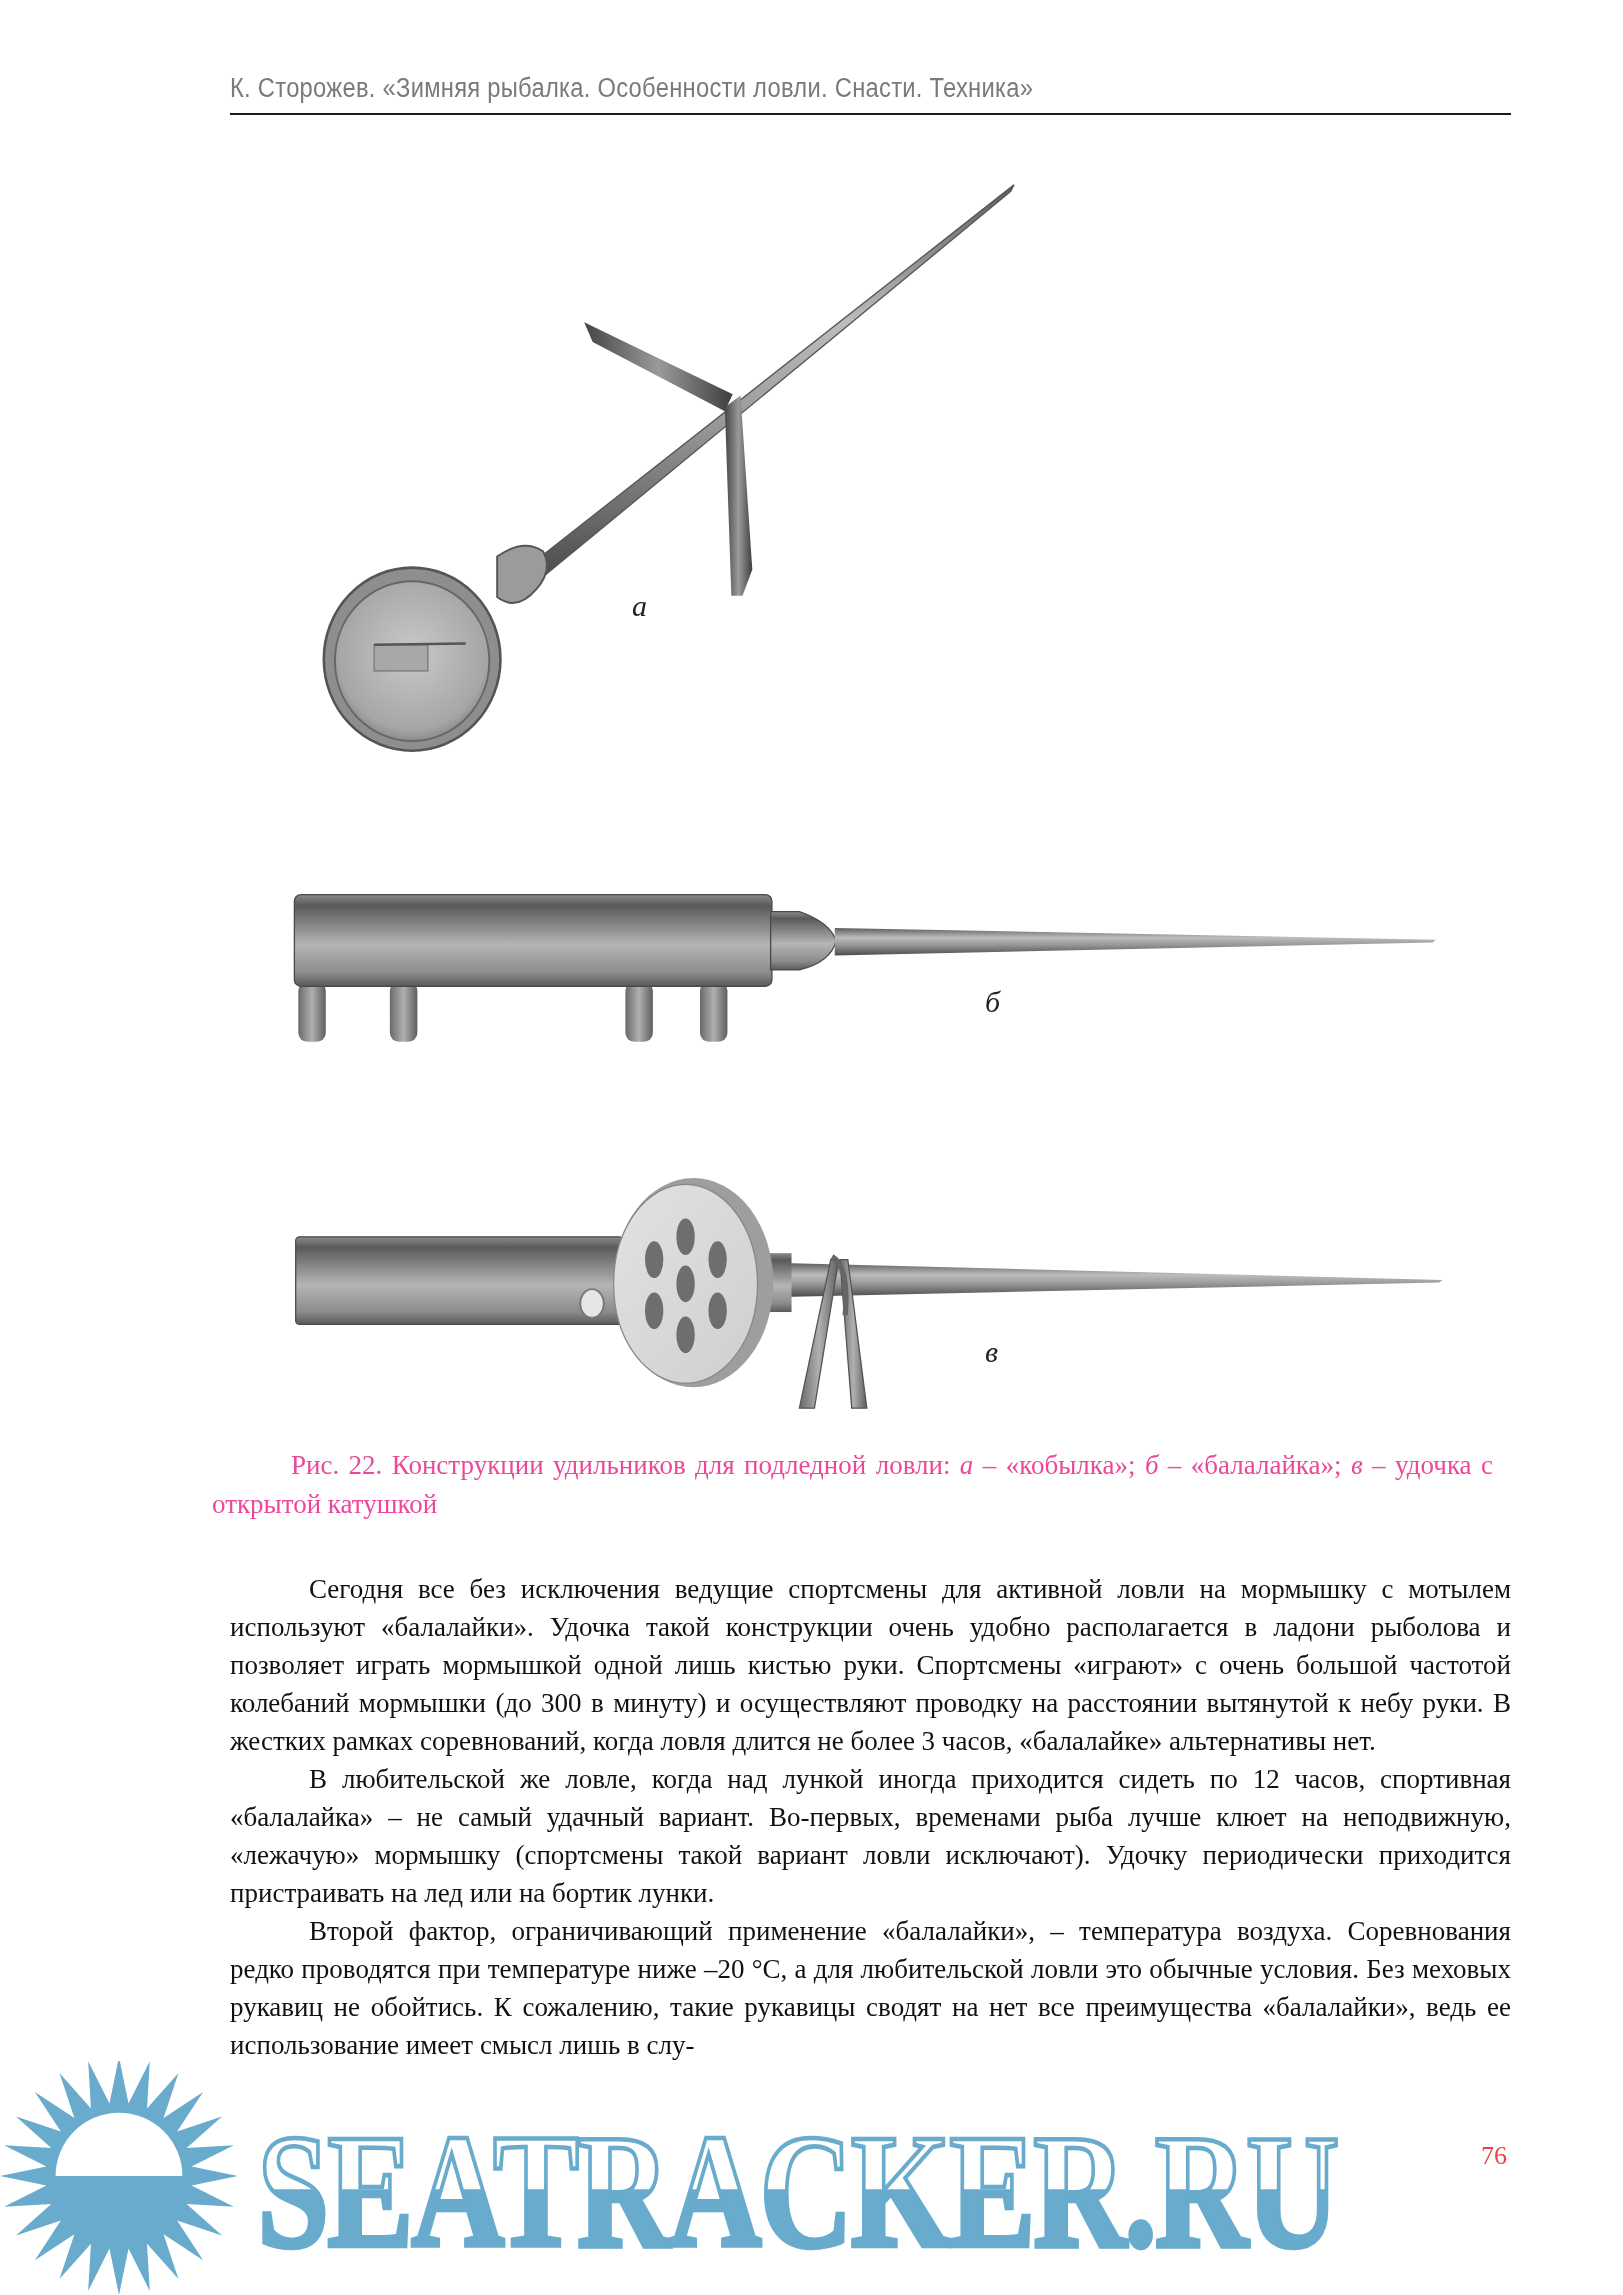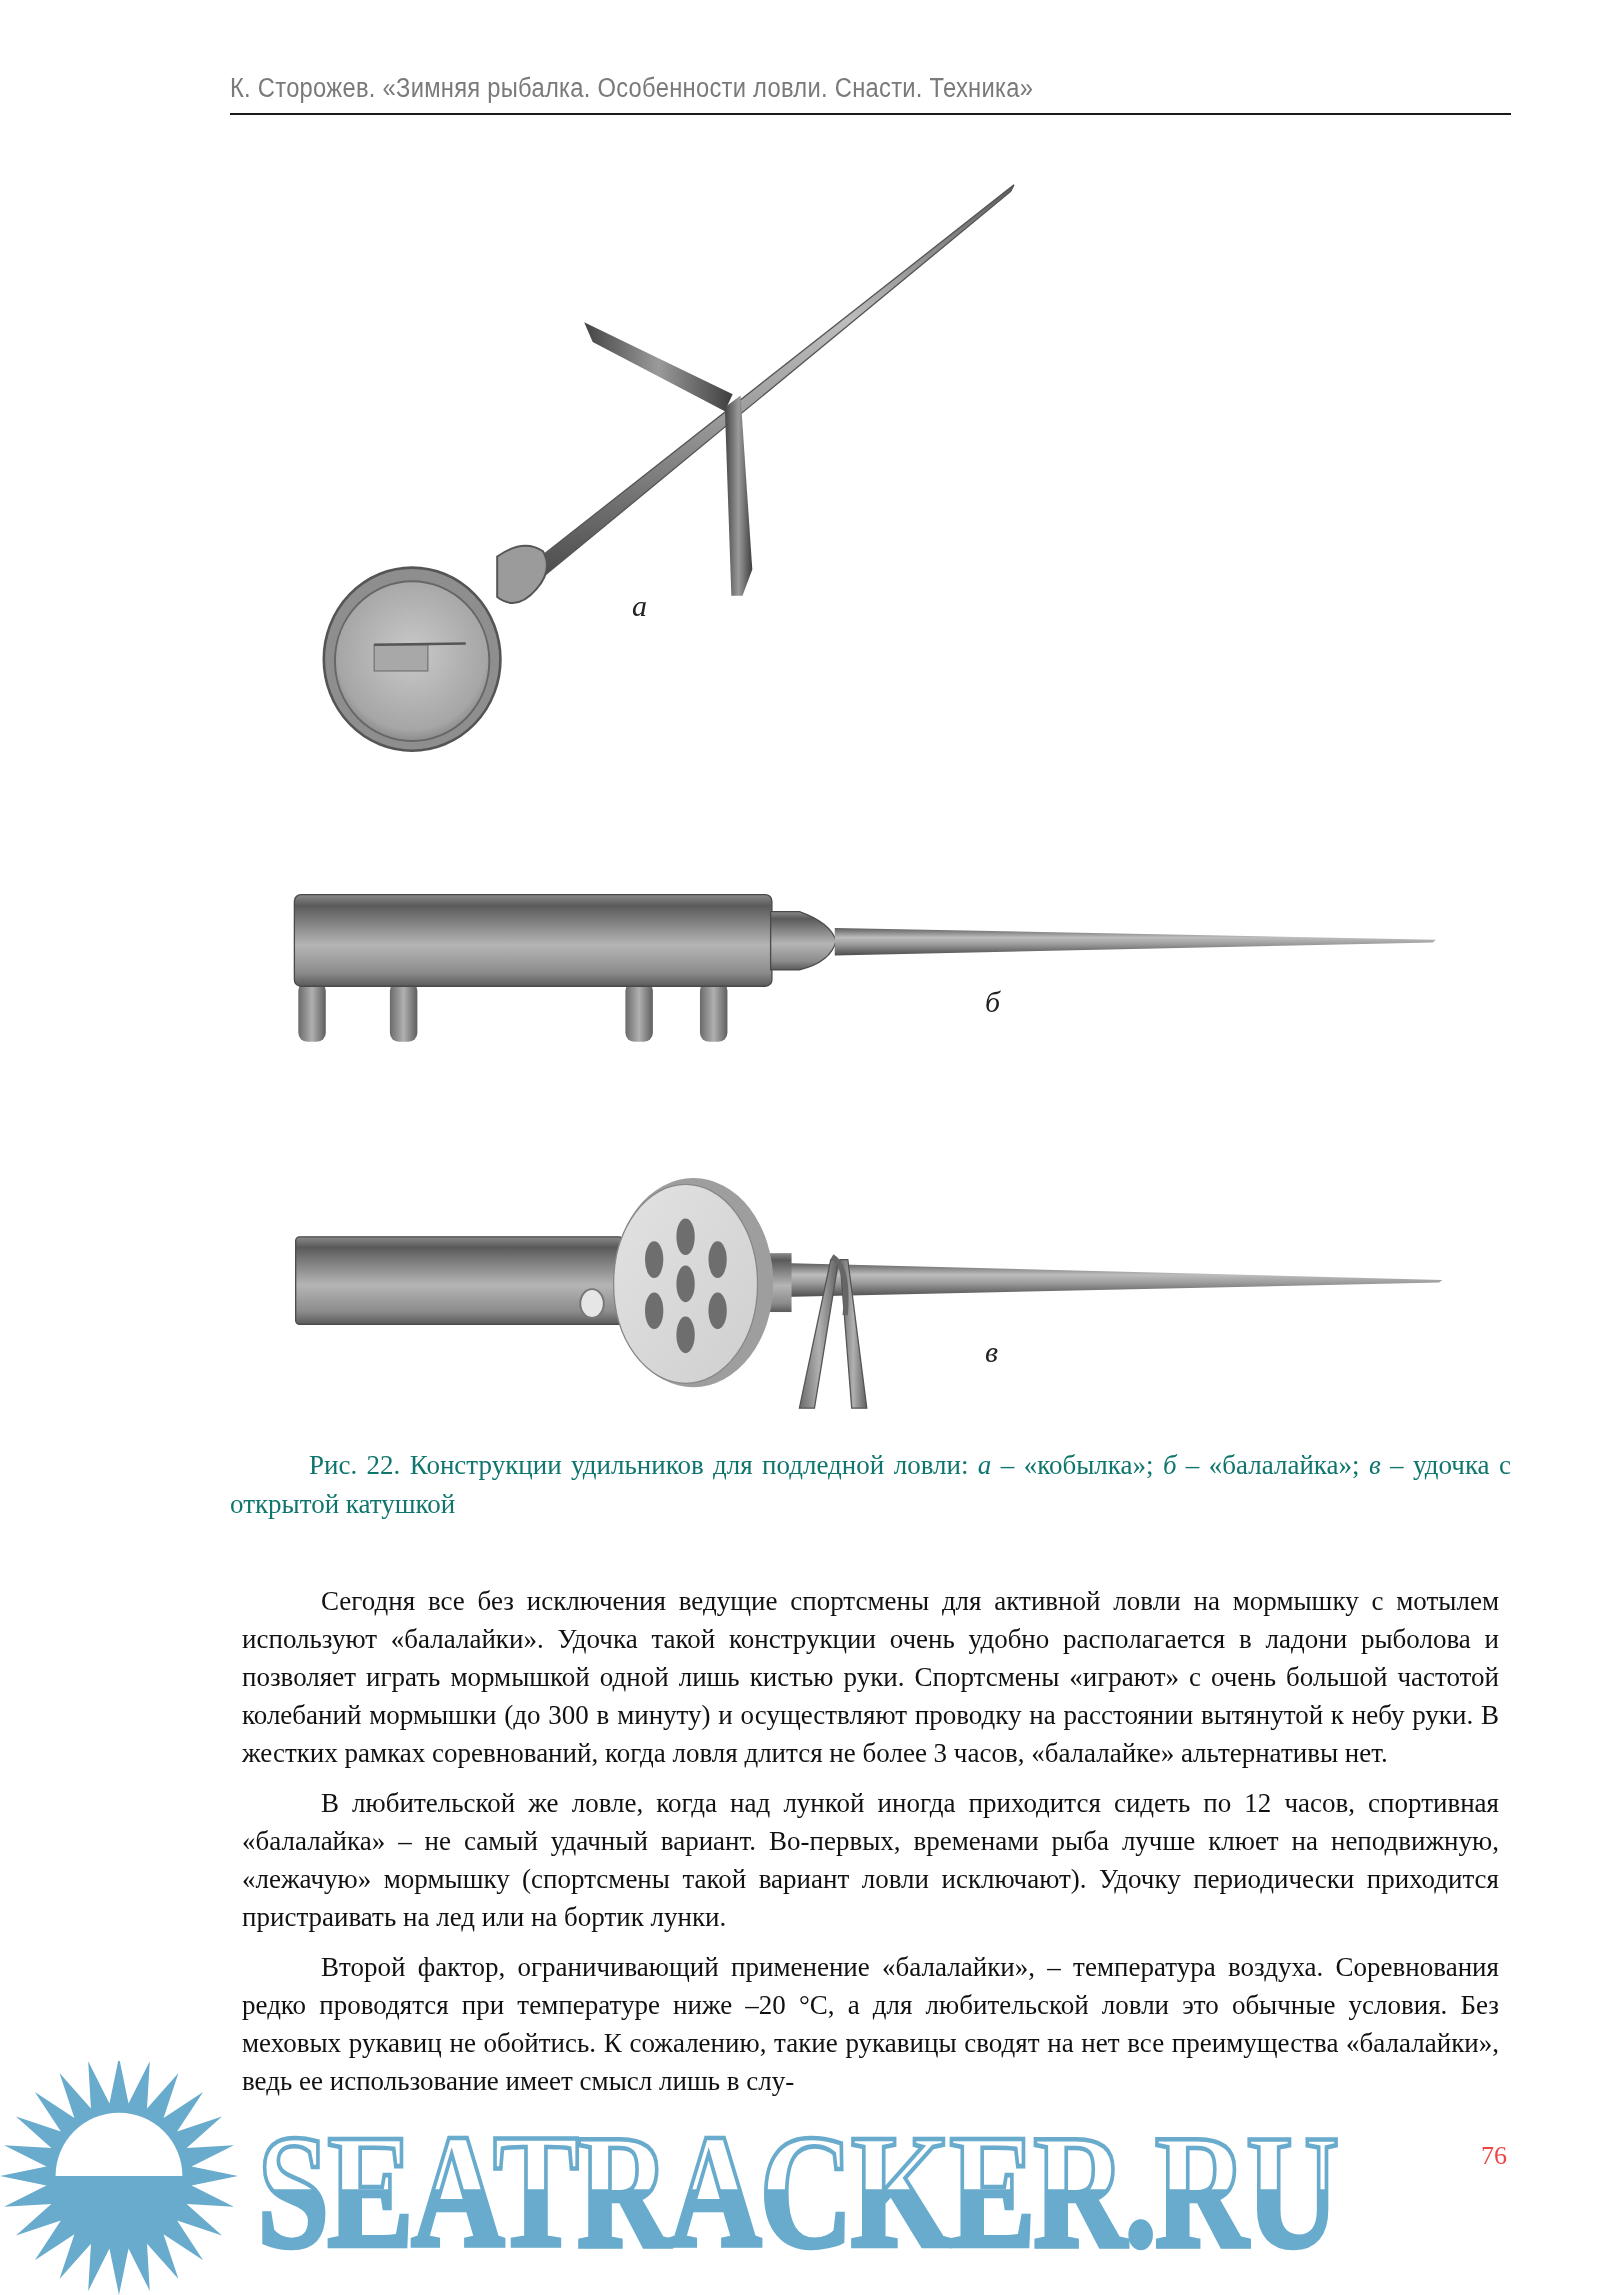--- a/index.html
+++ b/index.html
@@ -13,30 +13,30 @@
   .header-rule {
     position: absolute; left: 230px; top: 113px; width: 1281px; height: 2px;
     background: #1a1a1a;
   }
   .figure { position: absolute; left: 0; top: 0; width: 1623px; height: 1440px; }
   .fig-label {
     position: absolute; font-family: "Liberation Serif", serif; font-style: italic;
     font-size: 30px; color: #222;
   }
   .caption {
-    position: absolute; left: 230px; top: 1446px; width: 1281px;
-    font-family: "Liberation Serif", serif; font-size: 27px; line-height: 39px; color: #0f766e;
+    position: absolute; left: 212px; top: 1446px; width: 1281px;
+    font-family: "Liberation Serif", serif; font-size: 27px; line-height: 39px; color: #ec4899;
     text-align: justify; text-indent: 79px;
   }
   .caption i { font-style: italic; }
   .body-text {
     position: absolute; left: 230px; top: 1570px; width: 1281px;
     font-family: "Liberation Serif", serif; font-size: 27px; line-height: 38px; color: #111;
   }
-  .body-text p { margin: 12px; text-indent: 79px; text-align: justify; }
+  .body-text p { margin: 0; text-indent: 79px; text-align: justify; }
   .page-number {
     position: absolute; left: 1481px; top: 2141px;
     font-family: "Liberation Serif", serif; font-size: 26px; color: #ef4444;
   }
   .watermark { position: absolute; left: 0; top: 2061px; width: 1623px; height: 234px; pointer-events: none; }
   .wm-text {
     position: absolute; left: 257px; top: 2112px;
     font-family: "Liberation Serif", serif; font-weight: bold; font-size: 164px;
     letter-spacing: -3.9px; line-height: 1;
     transform: scaleX(0.79); transform-origin: left top;

